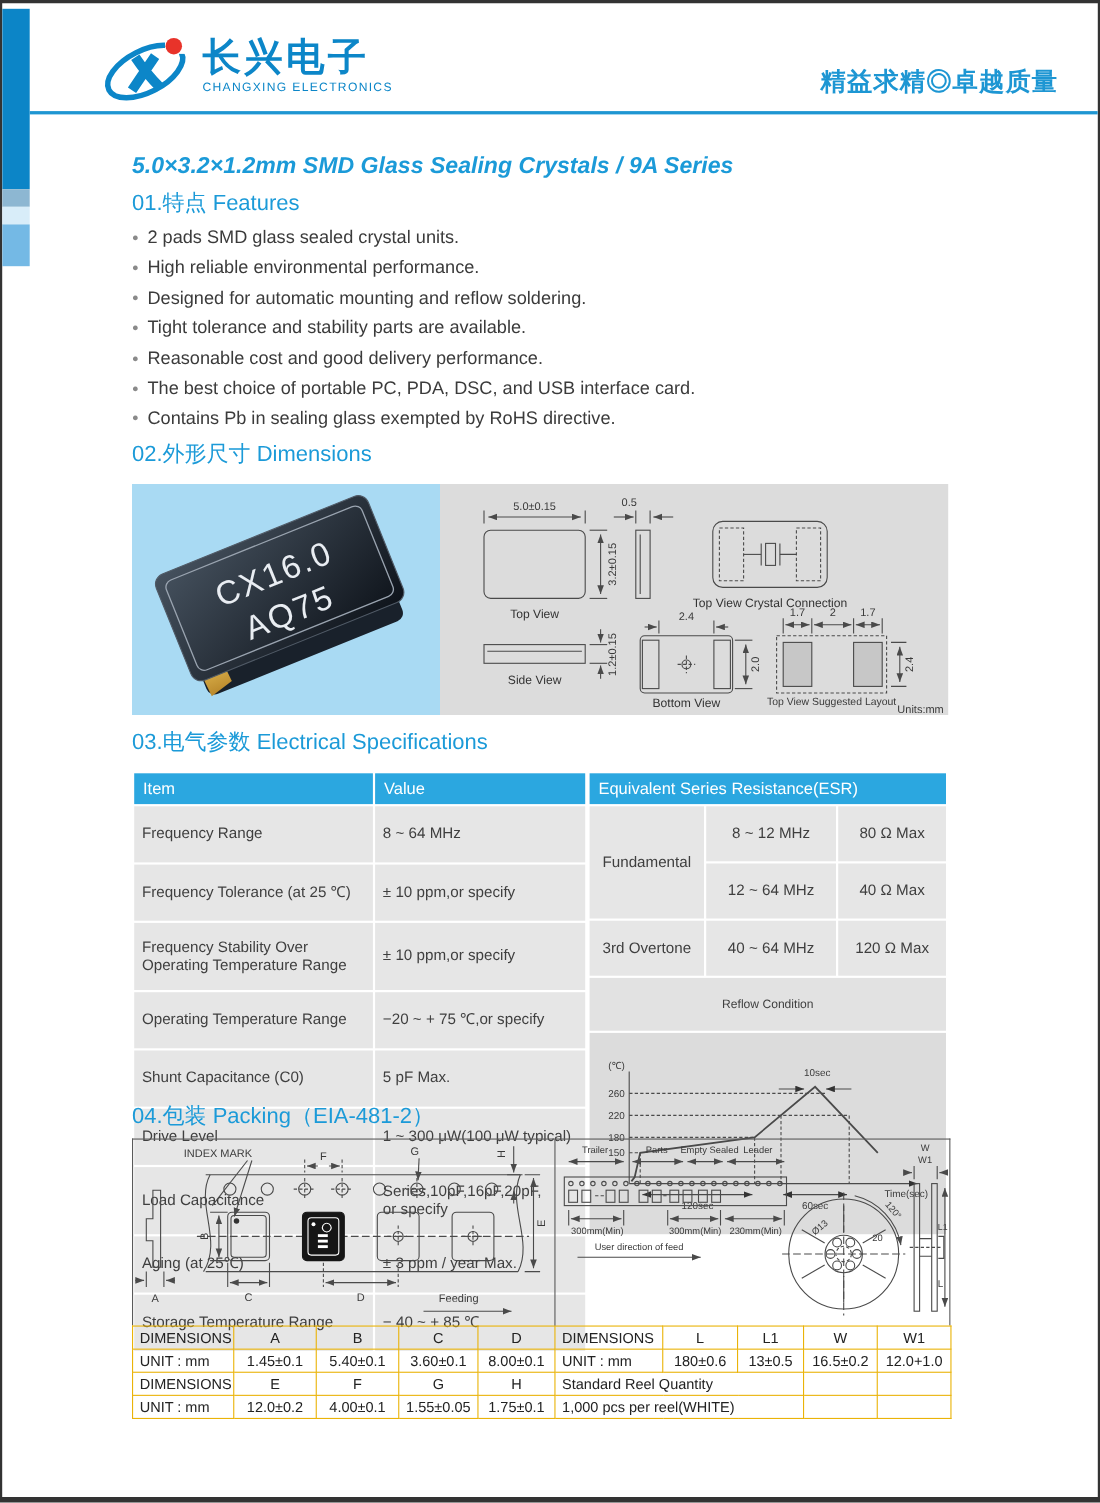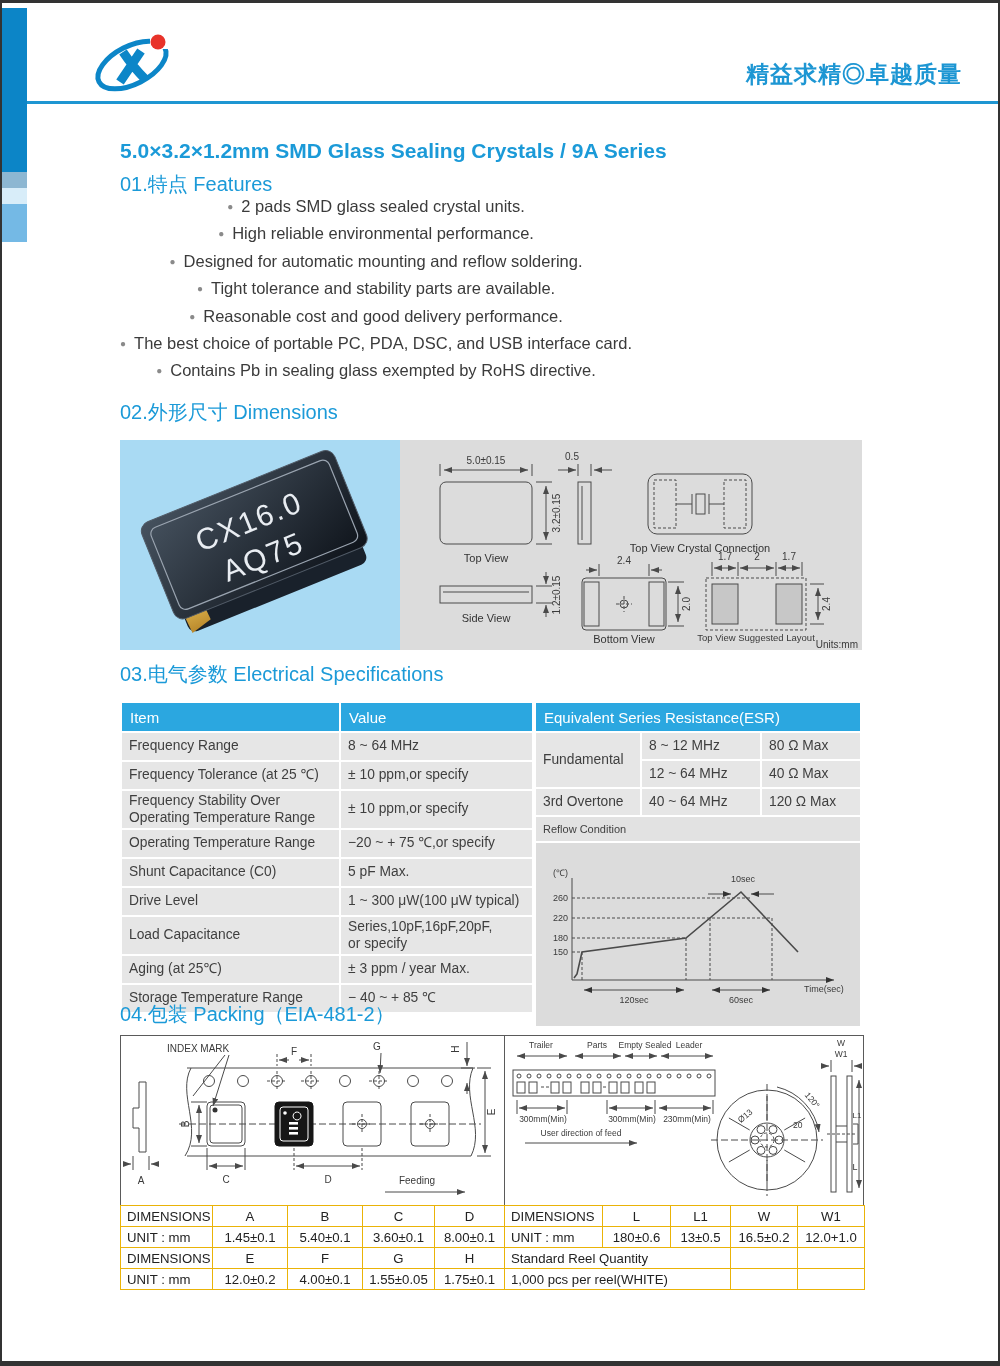--- a/index.html
+++ b/index.html
@@ -16,47 +16,47 @@
   .sb2 { height:16px;  background:#8db7d2; }
   .sb3 { height:16px;  background:#d8edf9; }
   .sb4 { height:38px;  background:#74b9e5; }
   .header-line { position:absolute; left:25px; right:0; top:98px; height:3px; background:#1e96d2; }
   .logo-wrap { position:absolute; left:90px; top:22px; display:flex; align-items:flex-start; }
   .logo-texts { margin-left:6px; padding-top:10px; }
   .logo-cn { font-size:35px; font-weight:bold; color:#0c86c8; letter-spacing:3px; line-height:36px; }
   .logo-en { font-size:11px; color:#0c86c8; letter-spacing:1.2px; margin-top:3px; }
   .slogan { position:absolute; right:36px; top:56px; font-size:23px; font-weight:bold; color:#1d96d3; letter-spacing:1px; }
   
-  .doc-title { position:absolute; left:118px; top:136px; font-size:21px; font-weight:bold; color:#1b9ad8; }
+  .doc-title { position:absolute; left:118px; top:136px; font-size:21px; font-weight:bold; color:#1b9ad8;font-style:italic; }
   .sec-head  { position:absolute; left:118px; font-size:20px; color:#1b9ad8; font-weight:500; }
-  .features  { position:absolute; left:118px; top:190px; margin:0; padding:0; list-style:none;text-align:center; }
+  .features  { position:absolute; left:118px; top:200px; margin:0; padding:0; list-style:none; }
   .features li { font-size:16.5px; color:#3b3b3b; line-height:26.4px; }
   .features li::before { content:"●"; color:#8a8a8a; font-size:10px; margin-right:8px; vertical-align:2px; }
   
   .dimbox { position:absolute; left:118px; top:437px; width:742px; height:210px; display:flex; }
   .photo { width:280px; height:210px; background:#a9daf3; }
   .drawings { flex:1; background:#dcdcdc; }
   
   svg { font-family:"Liberation Sans", sans-serif; display:block; }
   .ln * { stroke:#4a4a4a; fill:none; stroke-width:1px; }
   .ln text { stroke:none; fill:#3a3a3a; font-size:10px; }
   .ln .lbl { font-size:11px; fill:#333; }
   .ln .sm  { font-size:8.5px; }
   .dsh  { stroke-dasharray:3,2; }
   .dsh2 { stroke-dasharray:7,3; }
   
   .specs { position:absolute; left:118px; top:698px; width:742px; }
   table.gridt { border-collapse:separate; border-spacing:2px; }
   table.gridt th { background:#2ba7e0; color:#fff; font-weight:normal; font-size:15px; text-align:left; padding:3px 8px; height:22px; }
-  table.gridt td { background:#e6e6e6; color:#3f3f3f; font-size:13.8px; padding:2px 7px; white-space:pre-line; line-height:16.5px; }
+  table.gridt td { background:#e6e6e6; color:#3f3f3f; font-size:13.8px; padding:14px 7px; white-space:pre-line; line-height:16.5px; }
   .spec-left { position:absolute; left:0; top:0; width:414px; }
   .spec-left td { height:23px; }
   .spec-right { position:absolute; left:414px; top:0; width:328px; }
   .spec-right th { text-align:center; }
-  .spec-right td { text-align:left; height:22px; }
+  .spec-right td { text-align:center; height:22px; }
   .spec-right td.reflow-hd { background:#e2e2e2; font-size:11px; height:20px; }
   .spec-right td.chart-cell { background:#dcdcdc; padding:0; height:150px; }
   
   .packbox { position:absolute; left:118px; top:1032px; width:744px; }
   .pack-diagrams { display:flex; height:170px; border:1px solid #5a5a5a; border-bottom:none; box-sizing:border-box; }
   .tape-cell { width:384px; border-right:1px solid #5a5a5a; box-sizing:border-box; }
   .reel-cell { flex:1; }
   table.pack { border-collapse:collapse; width:744px; table-layout:fixed; }
   table.pack td { border:1px solid #eab308; font-size:13.2px; color:#222; height:20px; text-align:center; padding:0 3px; overflow:hidden; }
   table.pack td.lft { text-align:left; padding-left:6px; }
@@ -73,20 +73,24 @@
     <div class="sb4"></div>
   </div>
 
   <div class="logo-wrap">
     <svg width="86" height="76" viewBox="0 0 86 76">
       <ellipse cx="40" cy="40" rx="37" ry="19" transform="rotate(-27 40 40)" fill="none" stroke="#0c86c8" stroke-width="5"></ellipse>
       <path d="M28 57 L49 26 M31 27 Q41 42 54 55" stroke="#0c86c8" stroke-width="9" fill="none"></path>
       <rect x="58" y="8" width="20" height="16" fill="#fff"></rect>
       <circle cx="66" cy="17" r="7.5" fill="#e8332a"></circle>
     </svg>
+    <div class="logo-texts">
+      <div class="logo-cn">长兴电子</div>
+      <div class="logo-en">CHANGXING ELECTRONICS</div>
+    </div>
   </div>
 
   <div class="slogan">精益求精◎卓越质量</div>
   <div class="header-line"></div>
 
   <div class="doc-title">5.0×3.2×1.2mm SMD Glass Sealing Crystals / 9A Series</div>
   <div class="sec-head" style="top:168px">01.特点 Features</div>
   <ul class="features">
     <li><span>2 pads SMD glass sealed crystal units.</span></li>
     <li><span>High reliable environmental performance.</span></li>

